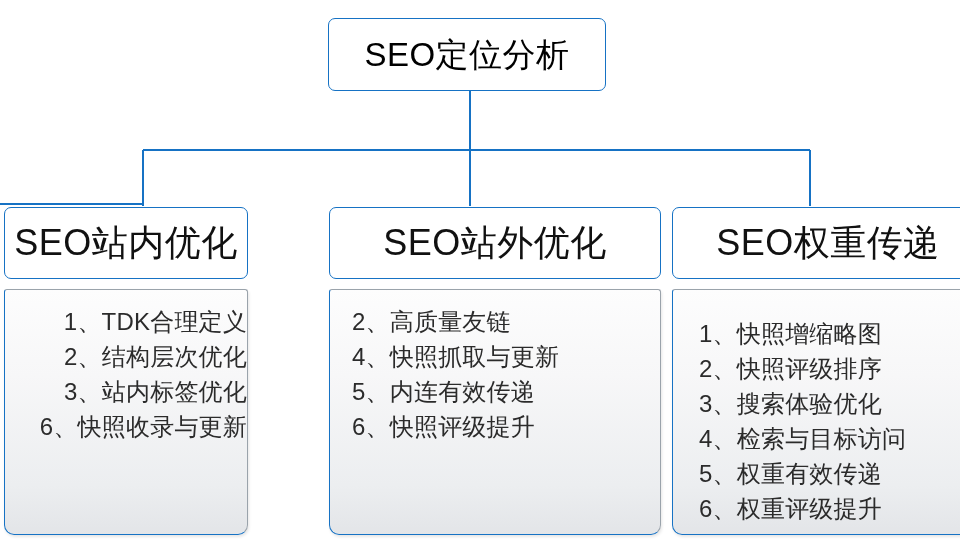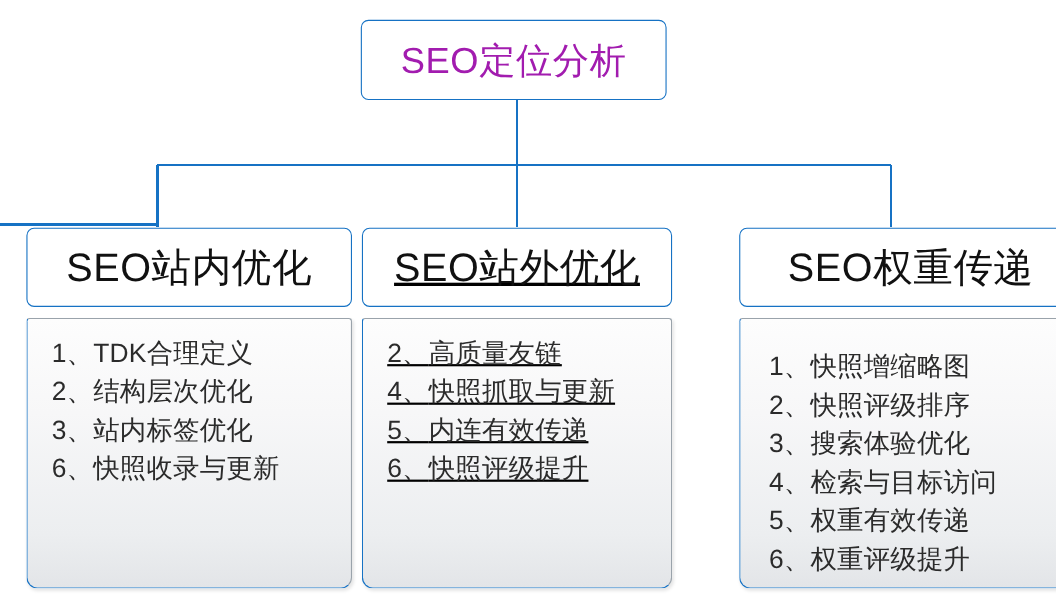--- a/index.html
+++ b/index.html
@@ -36,21 +36,21 @@
     box-sizing: border-box;
     border: 1.6px solid #1672c4;
     border-radius: 7px;
     background: #ffffff;
     display: flex;
     align-items: center;
     justify-content: center;
   }
   .root-label {
     font-size: 33px;
-    color: #a21caf;
+    color: #000000;
     letter-spacing: 0.5px;
     line-height: 1;
     white-space: nowrap;
   }
   
   .column {
     position: absolute;
     top: 207px;
   }
   .col-header {
@@ -94,22 +94,22 @@
     font-size: 24px;
     line-height: 35px;
     color: #2b2b2b;
     white-space: nowrap;
     letter-spacing: 0.2px;
   }
   .item-num {
     color: #2b2b2b;
   }
   
-  #col-0 { left: 24px;   width: 296px; }
-  #col-1 { left: 329px; width: 282px; text-decoration: underline; }
+  #col-0 { left: 4px;   width: 244px; text-align: right; }
+  #col-1 { left: 329px; width: 332px; }
   #col-2 { left: 672px; width: 312px; }
   #col-2 .item-list { padding-left: 26px; margin-top: 12px; }
 </style>
 </head>
 <body>
 
 <div id="diagram">
 
   <svg id="connectors" viewBox="0 0 960 550" xmlns="http://www.w3.org/2000/svg">
     <g stroke="#1672c4" stroke-width="2.2" fill="none" shape-rendering="crispEdges">

